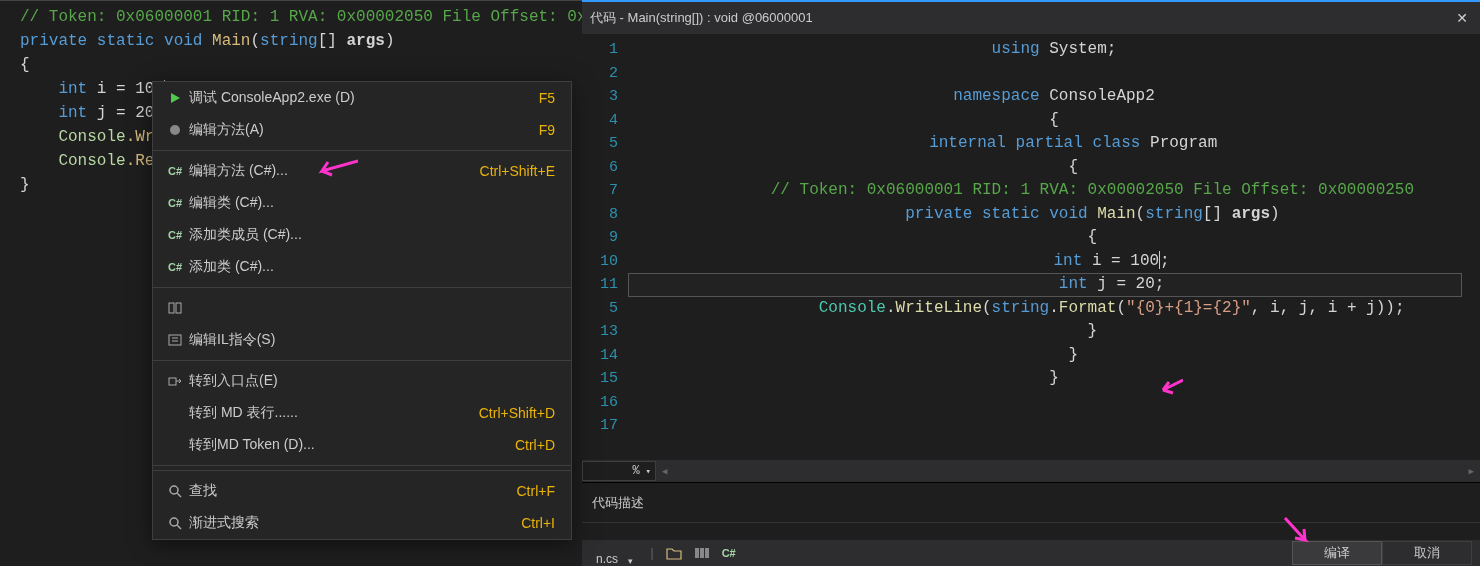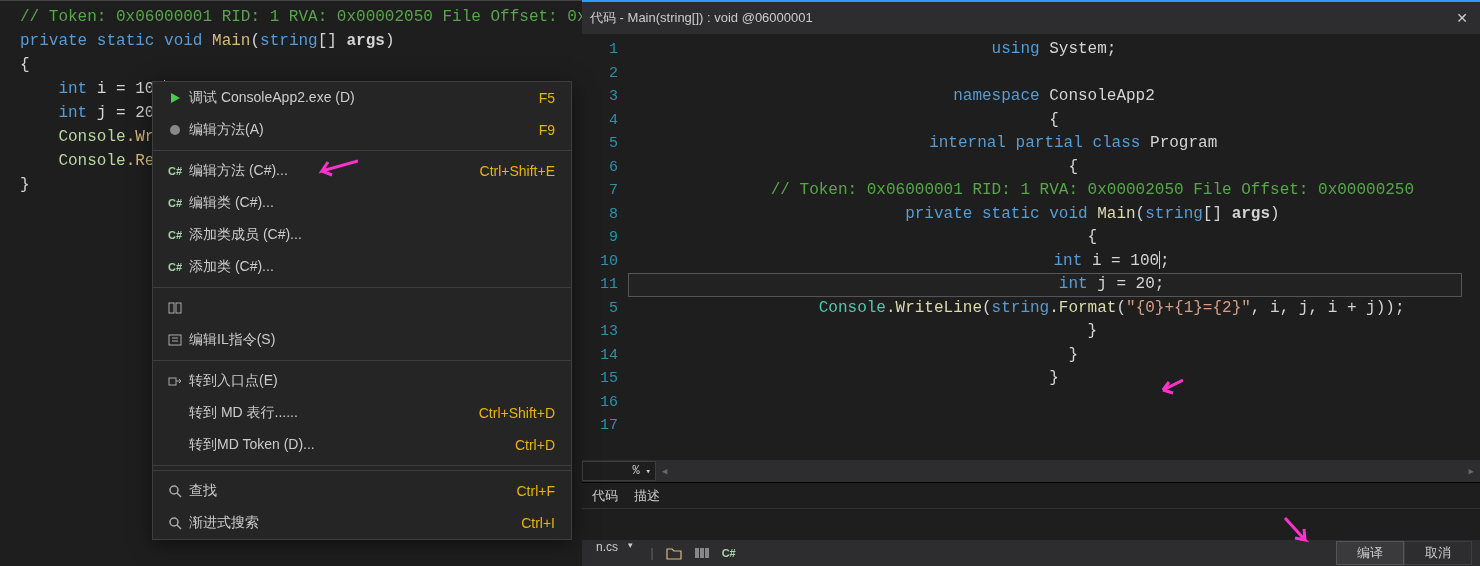--- a/index.html
+++ b/index.html
@@ -164,61 +164,60 @@
       margin-left: 6px;
       font-size: 9px;
     }
     
     .error-panel {
       height: 58px;
       background: #1e1e1e;
       border-top: 1px solid #000;
     }
     .error-header {
-      height: 26px;
+      height: 40px;
       display: flex;
       align-items: center;
       padding: 0 10px;
       font-family: 'Segoe UI', sans-serif;
       font-size: 13px;
       color: #ccc;
-      gap: 16px;
       border-bottom: 1px solid #333;
     }
     
     .bottom-bar {
       height: 26px;
       background: #2d2d30;
       display: flex;
       align-items: center;
       padding: 0 8px;
       font-family: 'Segoe UI', sans-serif;
       font-size: 12px;
       color: #ccc;
       gap: 12px;
     }
     .bottom-bar .file-tab {
       display: flex;
-      align-items: flex-start;
+      align-items: flex-end;
       gap: 6px;
       padding: 0 6px;
       height: 100%;
     }
     .bottom-bar .file-tab::after {
       content: '▾';
       font-size: 9px;
       margin-left: 4px;
     }
     .btn-group {
       margin-left: auto;
       display: flex;
       gap: 0;
     }
     .btn {
-      width: 68px;
+      width: 90px;
       height: 24px;
       background: #2d2d30;
       border: 1px solid #3e3e3e;
       color: #ccc;
       display: flex;
       align-items: center;
       justify-content: center;
       cursor: pointer;
       font-family: 'Segoe UI', sans-serif;
       font-size: 13px;

